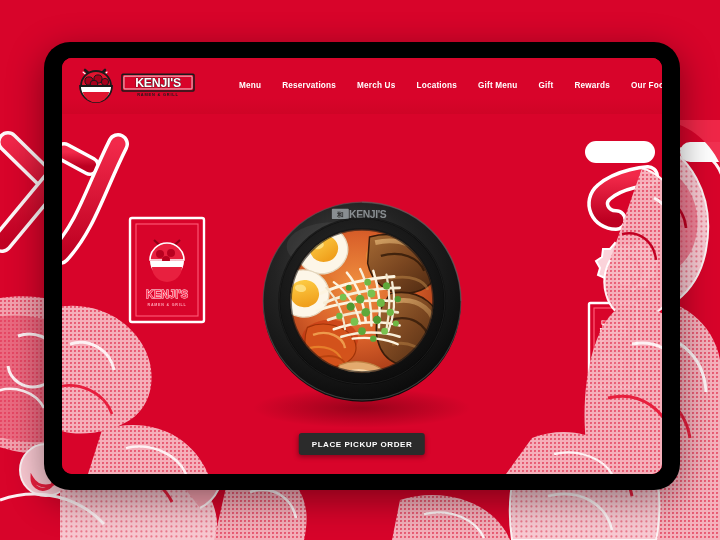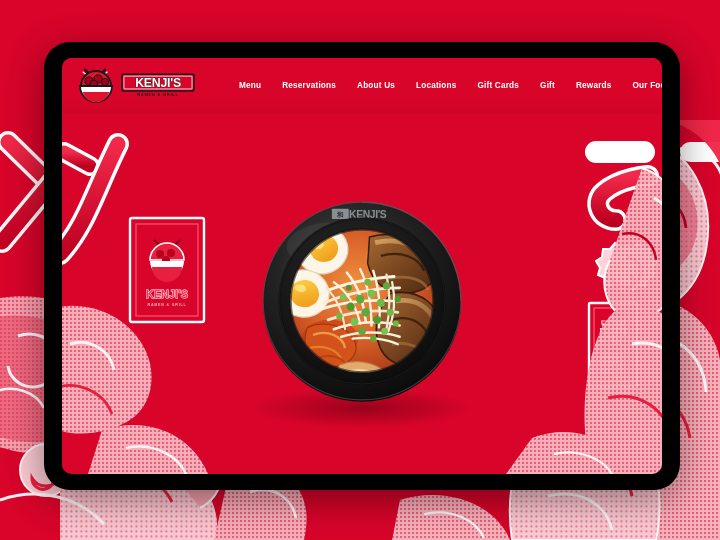--- a/index.html
+++ b/index.html
@@ -330,23 +330,23 @@
           <rect x="2" y="2" width="146" height="34" rx="2" fill="#d8042a" stroke="#1a1a1a" stroke-width="3"></rect>
           <rect x="6" y="6" width="138" height="26" rx="1" fill="none" stroke="#fff" stroke-width="1.6"></rect>
           <text x="75" y="29" font-family="Liberation Sans, sans-serif" font-size="25" font-weight="bold" fill="#fff" stroke="#1a1a1a" stroke-width="1.4" paint-order="stroke" text-anchor="middle" letter-spacing="-0.5">KENJI'S</text>
           <text x="75" y="47" font-family="Liberation Sans, sans-serif" font-size="8" font-weight="bold" fill="#1a1a1a" text-anchor="middle" letter-spacing="1.6">RAMEN &amp; GRILL</text>
         </svg>
       </a>
 
       <nav id="main-nav">
         <a class="nav-link" href="#">Menu</a>
         <a class="nav-link" href="#">Reservations</a>
-        <a class="nav-link" href="#">About Us</a>
+        <a class="nav-link" href="#">Merch Us</a>
         <a class="nav-link" href="#">Locations</a>
-        <a class="nav-link" href="#">Gift Cards</a>
+        <a class="nav-link" href="#">Gift Menu</a>
         <a class="nav-link" href="#">Gift</a>
         <a class="nav-link" href="#">Rewards</a>
         <a class="nav-link" href="#">Our Food</a>
 
       </nav>
     </header>
 
     <section id="hero">
 
       <div id="bowl-shadow"></div>
@@ -474,16 +474,17 @@
             <circle cx="156" cy="144" r="3.2" fill="#6fb844"></circle>
             <circle cx="132" cy="160" r="3.4" fill="#5fa83a"></circle>
           </g>
         </g>
 
         <circle cx="120" cy="120" r="76" fill="none" stroke="#141414" stroke-width="3" opacity="0.6"></circle>
         <circle cx="120" cy="120" r="88" fill="none" stroke="#000" stroke-width="2" opacity="0.5"></circle>
         <path d="M120 15 A105 105 0 0 1 225 120" fill="none" stroke="#6a6a6a" stroke-width="1.6" opacity="0.35"></path>
       </svg>
 
+      <button id="cta-button">PLACE PICKUP ORDER</button>
     </section>
 
   </div>
 </div>
 
 </body></html>

